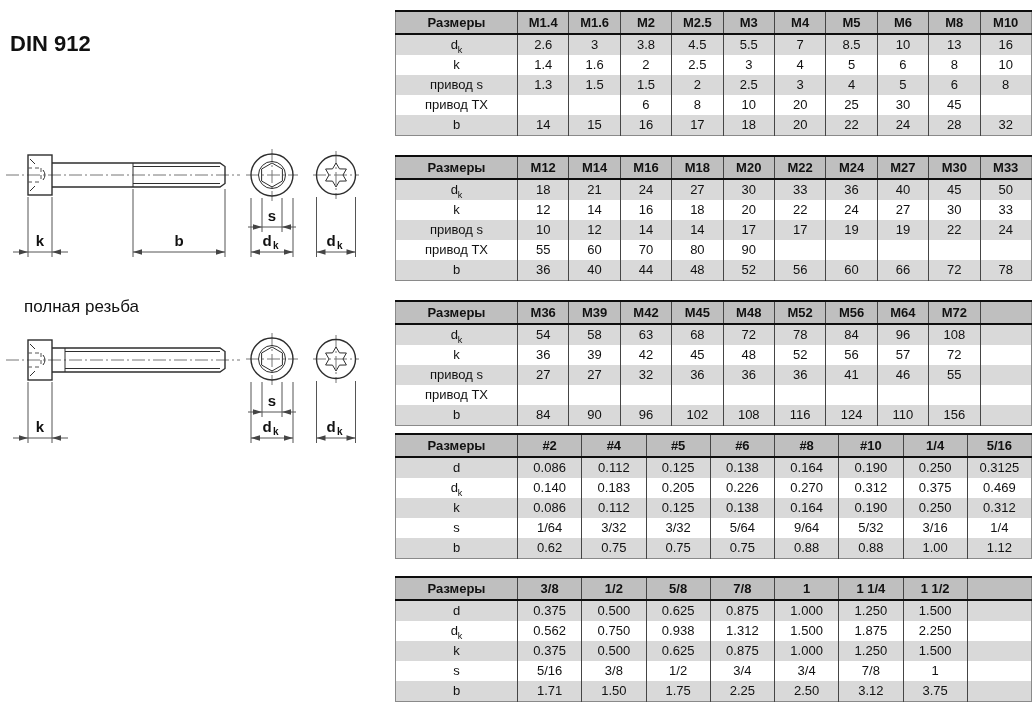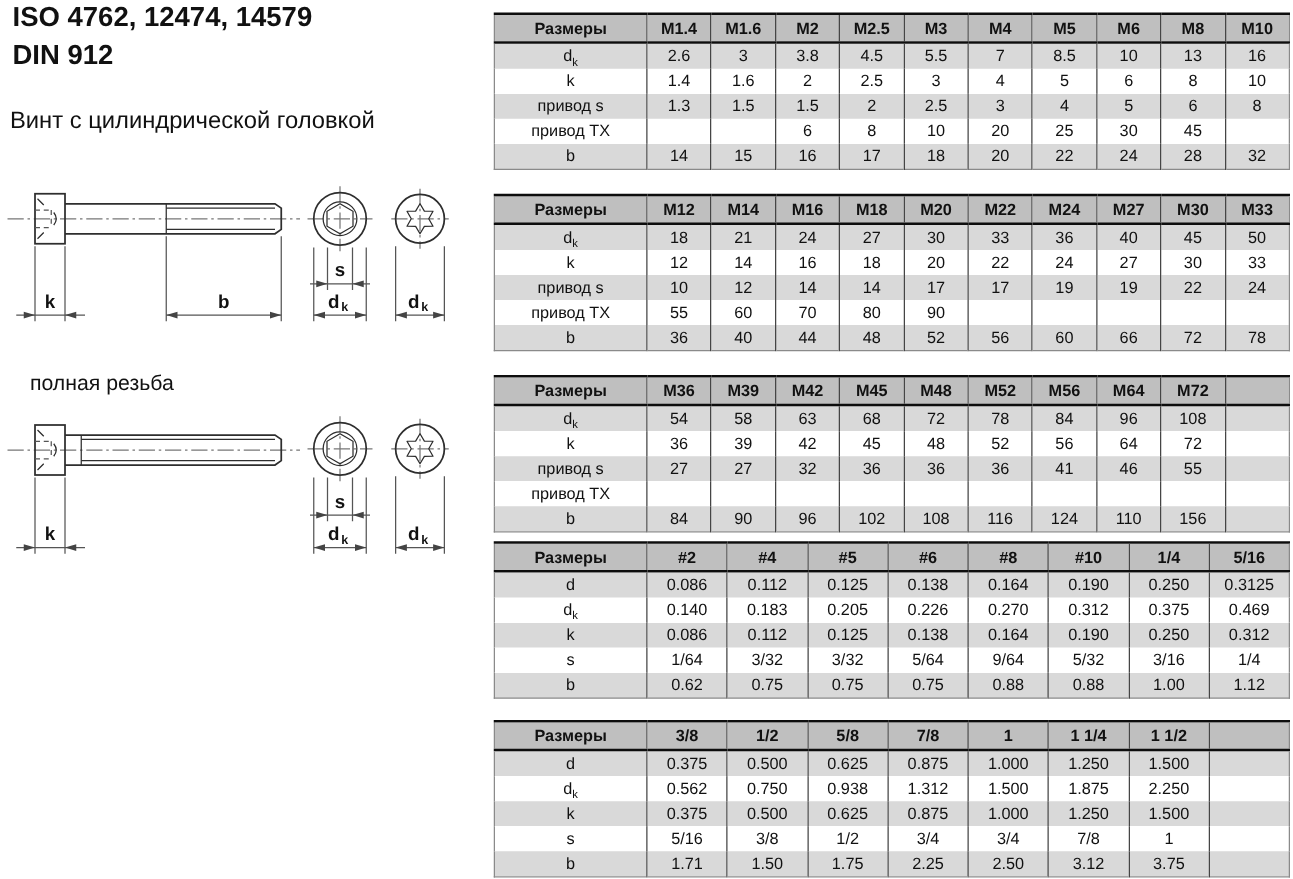--- a/index.html
+++ b/index.html
@@ -36,23 +36,21 @@
   .dim-line{stroke:#555;stroke-width:1;fill:none;}
   .arr{fill:#444;stroke:none;}
   text.dlbl{font-family:"Liberation Sans",sans-serif;font-size:15px;font-weight:bold;fill:#111;}
   text.dsub{font-family:"Liberation Sans",sans-serif;font-size:10px;font-weight:bold;fill:#111;}
 </style>
 </head>
 <body>
 
 <div id="page">
 
-  <div class="title1">ISO 4762, 12474, 14579</div>
   <div class="title2">DIN 912</div>
-  <div class="subtitle">Винт с цилиндрической головкой</div>
   <div class="fullthread">полная резьба</div>
 
   <svg style="top:140px" width="390" height="130" viewBox="0 0 390 130">
 
     <line class="cl" x1="6" y1="35" x2="240" y2="35"></line>
 
     <rect class="obj" x="28" y="15" width="24" height="40"></rect>
     <line class="hid" x1="28" y1="28" x2="41" y2="28"></line>
     <line class="hid" x1="28" y1="42" x2="41" y2="42"></line>
     <line class="hid" x1="41" y1="28" x2="41" y2="42"></line>
@@ -409,21 +407,21 @@
         </tr>
         <tr>
           <td>k</td>
           <td>36</td>
           <td>39</td>
           <td>42</td>
           <td>45</td>
           <td>48</td>
           <td>52</td>
           <td>56</td>
-          <td>64</td>
+          <td>57</td>
           <td>72</td>
           <td></td>
         </tr>
         <tr>
           <td>привод s</td>
           <td>27</td>
           <td>27</td>
           <td>32</td>
           <td>36</td>
           <td>36</td>

